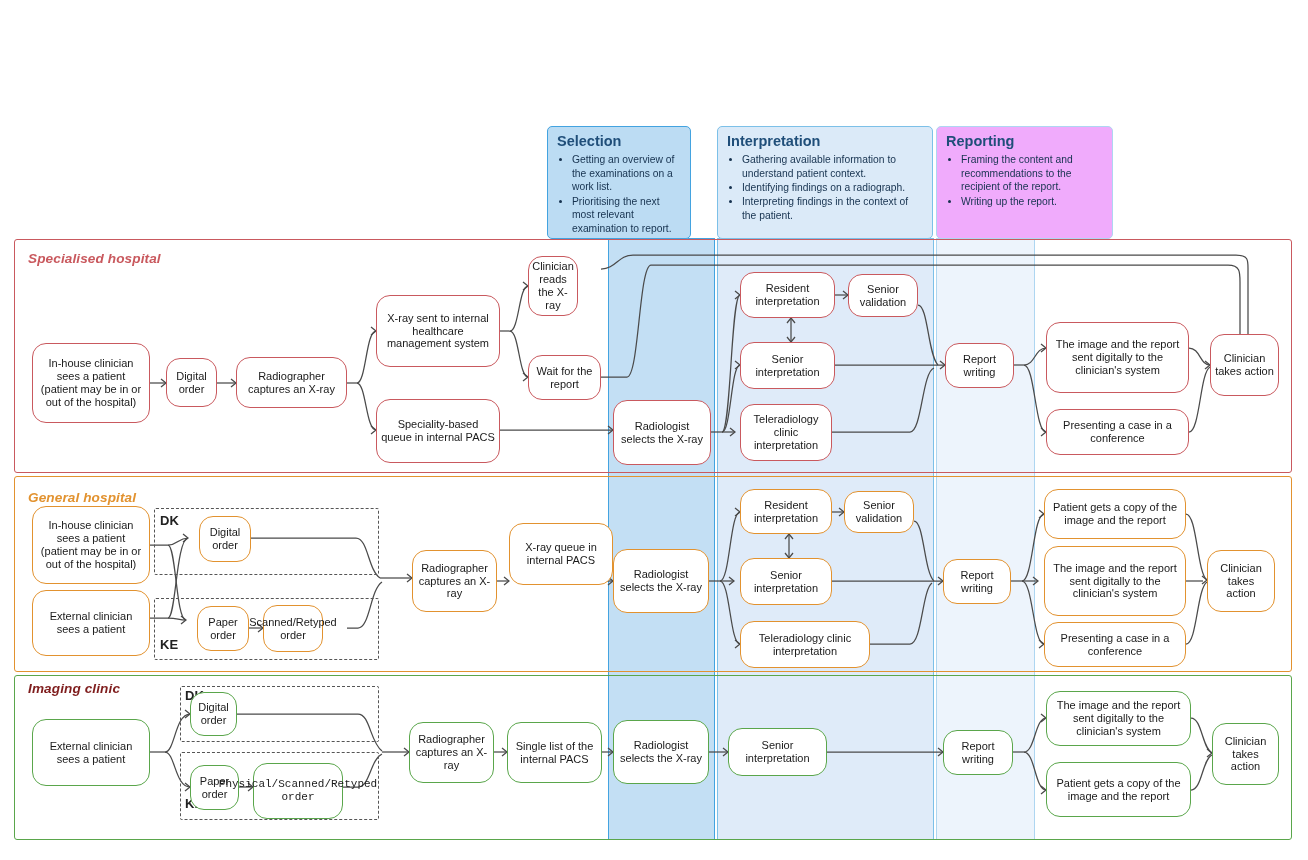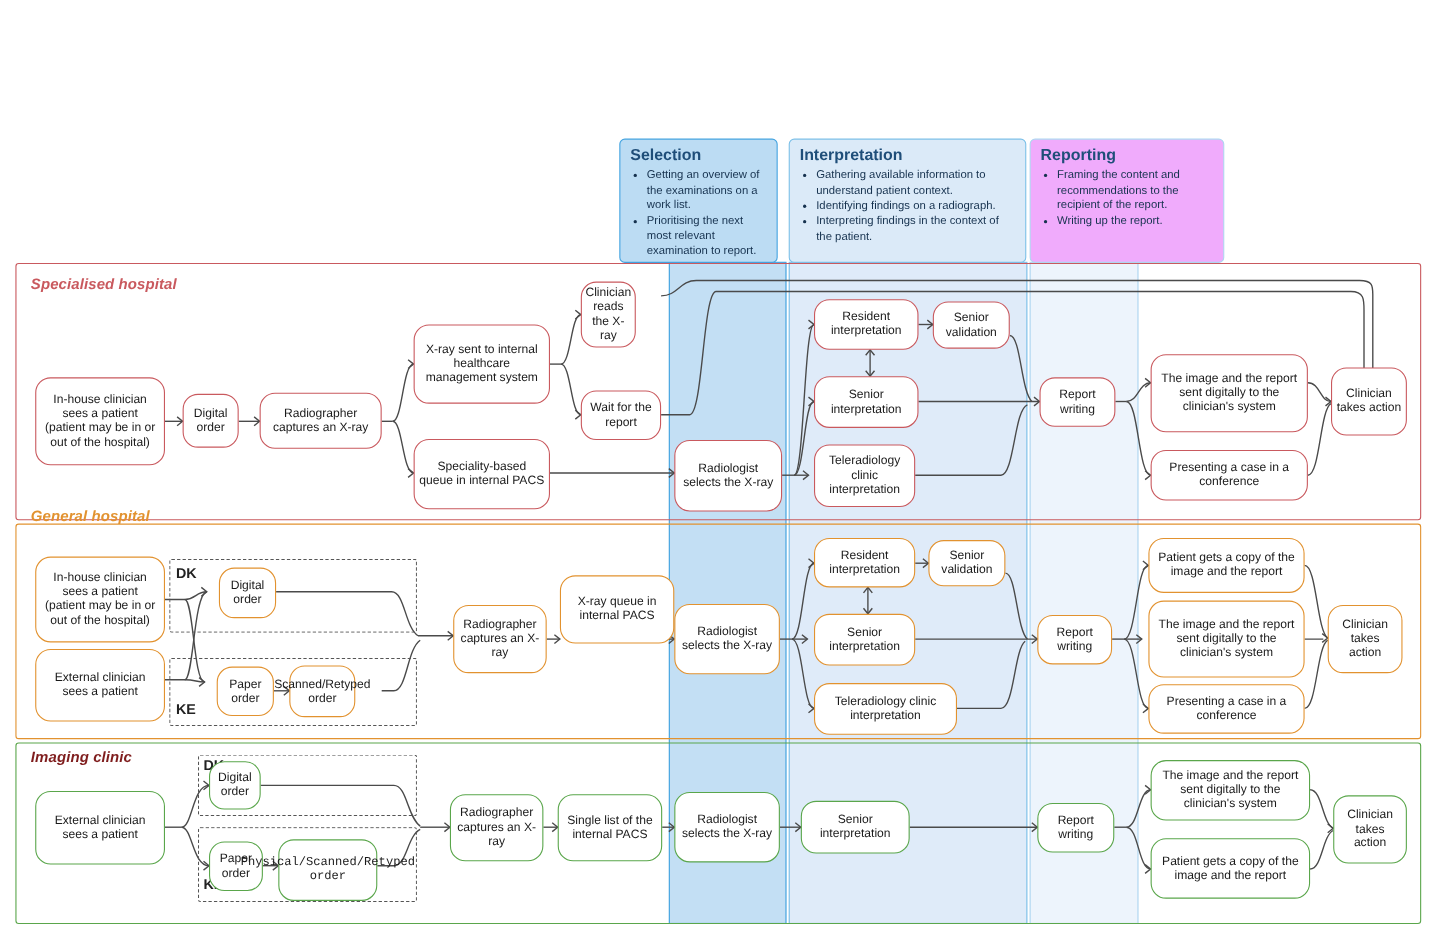--- a/index.html
+++ b/index.html
@@ -36,21 +36,21 @@
 </style>
 </head>
 <body>
 
 <div id="stage">
 
   <div class="band" style="left:608px;top:238px;width:107px;height:602px;background:#c3dff4;border:1.8px solid #43a3e0;"></div>
   <div class="band" style="left:717px;top:238px;width:217px;height:602px;background:#dfebf9;border:1.8px solid #7cc0e8;"></div>
   <div class="band" style="left:936px;top:238px;width:99px;height:602px;background:#edf4fc;border:1.5px solid #aed6f1;"></div>
 
-  <div class="phase-card" style="left:547px;top:126px;width:144px;height:113px;background:#bcdcf3;border:1.8px solid #43a3e0;margin-left:16px;">
+  <div class="phase-card" style="left:547px;top:126px;width:144px;height:113px;background:#bcdcf3;border:1.8px solid #43a3e0;">
     <div class="phase-inner">
       <div class="phase-title">Selection</div>
       <ul class="phase-list">
         <li>Getting an overview of the examinations on a work list.</li>
         <li>Prioritising the next most relevant examination to report.</li>
       </ul>
     </div>
   </div>
 
   <div class="phase-card" style="left:717px;top:126px;width:216px;height:113px;background:#dbeaf8;border:1.8px solid #7cc0e8;">
@@ -71,21 +71,21 @@
         <li>Framing the content and recommendations to the recipient of the report.</li>
         <li>Writing up the report.</li>
       </ul>
     </div>
   </div>
 
   <div class="row" style="left:14px;top:239px;width:1278px;height:234px;border-color:#c9595e;"></div>
   <div class="row-title" style="left:28px;top:251px;color:#c9595e;">Specialised hospital</div>
 
   <div class="row" style="left:14px;top:476px;width:1278px;height:196px;border-color:#e2922f;"></div>
-  <div class="row-title" style="left:28px;top:462px;color:#e2922f;text-align:right;">General hospital</div>
+  <div class="row-title" style="left:28px;top:490px;color:#e2922f;text-align:right;">General hospital</div>
 
   <div class="row" style="left:14px;top:675px;width:1278px;height:165px;border-color:#5aa64b;"></div>
   <div class="row-title" style="left:28px;top:681px;color:#7f1d1d;">Imaging clinic</div>
 
   <div class="dashbox" style="left:154px;top:508px;width:225px;height:67px;"></div>
   <div class="dashbox" style="left:154px;top:598px;width:225px;height:62px;"></div>
   <div class="dashlabel" style="left:160px;top:513px;">DK</div>
   <div class="dashlabel" style="left:160px;top:637px;">KE</div>
 
   <div class="dashbox" style="left:180px;top:686px;width:199px;height:56px;"></div>

